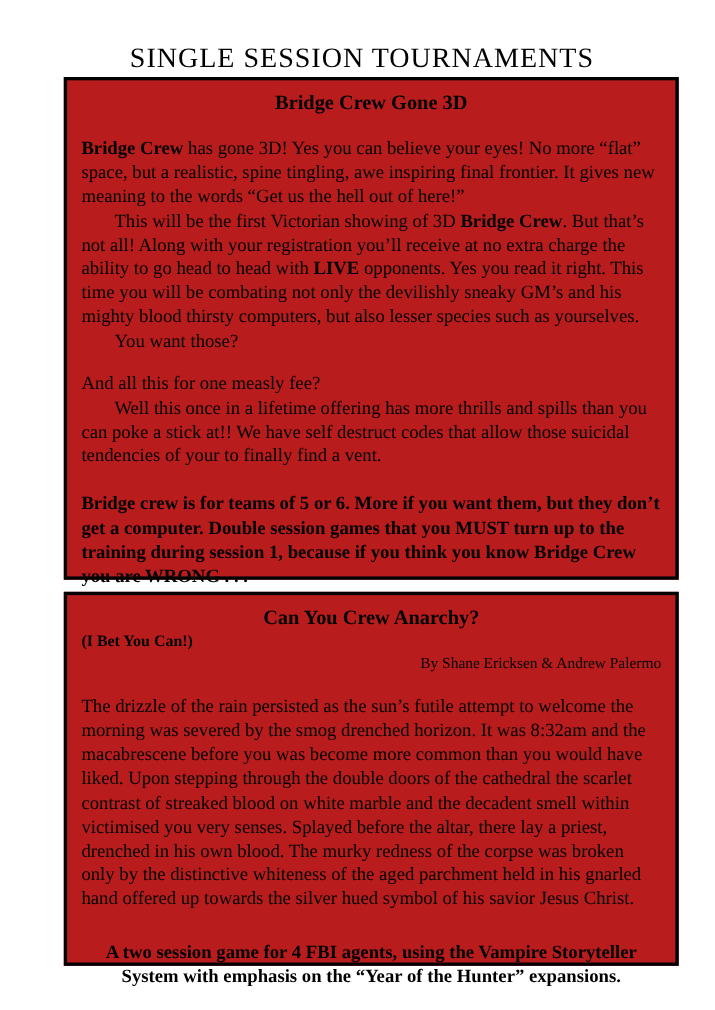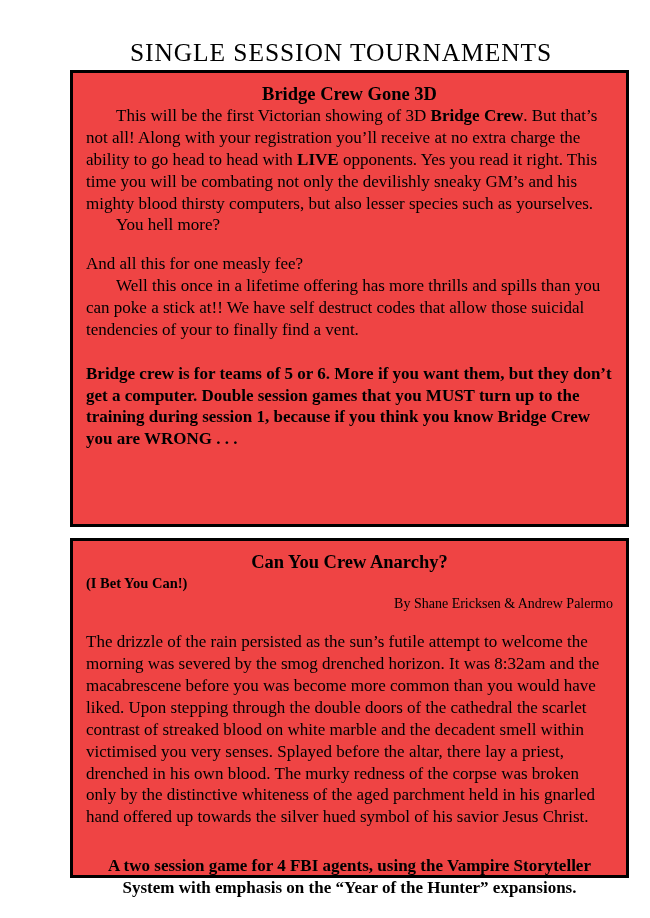--- a/index.html
+++ b/index.html
@@ -11,21 +11,21 @@
     height: 918px;
     background: #ffffff;
     font-family: "Liberation Serif", "DejaVu Serif", serif;
     color: #000000;
     overflow: hidden;
     position: relative;
   }
 
   .page {
     position: absolute;
-    left: 16px;
+    left: 4px;
     top: 0;
     width: 606px;
     height: 918px;
     box-sizing: border-box;
   }
 
   
   .page-title {
     position: absolute;
     left: 0;
@@ -40,21 +40,21 @@
     white-space: nowrap;
   }
 
   
   .box {
     position: absolute;
     left: 54px;
     width: 559px;
     box-sizing: border-box;
     border: 3px solid #000;
-    background: #ef4444;
+    background: #b91c1c;
   }
   #box-bridge-crew {
     top: 70px;
     height: 457px;
   }
   #box-anarchy {
     top: 538px;
     height: 340px;
   }
 
@@ -125,22 +125,23 @@
 <body>
 
 <div class="page">
 
   <h1 class="page-title">SINGLE SESSION TOURNAMENTS</h1>
 
   <section class="box" id="box-bridge-crew">
     <div class="box-inner">
       <div class="box-title">Bridge Crew Gone 3D</div>
       <div class="box-body">
+          <p class="body-text first-para"><b>Bridge Crew</b><span> has gone 3D! Yes you can believe your eyes! No more “flat” space, but a realistic, spine tingling, awe inspiring final frontier. It gives new meaning to the words “Get us the hell out of here!”</span></p>
           <p class="body-text indent"><span>This will be the first Victorian showing of 3D </span><b>Bridge Crew</b><span>. But that’s not all! Along with your registration you’ll receive at no extra charge the ability to go head to head with </span><b>LIVE</b><span> opponents. Yes you read it right. This time you will be combating not only the devilishly sneaky GM’s and his mighty blood thirsty computers, but also lesser species such as yourselves.</span></p>
-          <p class="body-text indent"><span>You hell more?</span></p>
+          <p class="body-text indent"><span>You want those?</span></p>
           <p class="body-text gap-before"><span>And all this for one measly fee?</span></p>
           <p class="body-text indent"><span>Well this once in a lifetime offering has more thrills and spills than you can poke a stick at!! We have self destruct codes that allow those suicidal tendencies of your to finally find a vent.</span></p>
           <p class="body-text bold gap-before-lg"><b>Bridge crew is for teams of 5 or 6. More if you want them, but they don’t get a computer.  Double session games that you MUST turn up to the training during session 1, because if you think you know Bridge Crew you are WRONG . . .</b></p>
         </div>
     </div>
   </section>
 
   <section class="box" id="box-anarchy">
     <div class="box-inner">
       <div class="box-title">Can You Crew Anarchy?</div>

